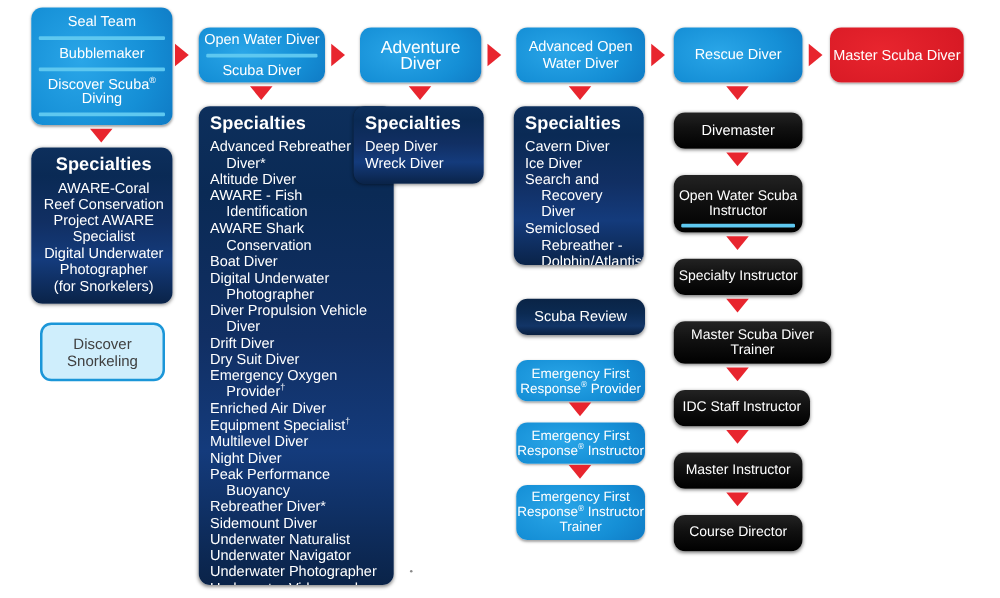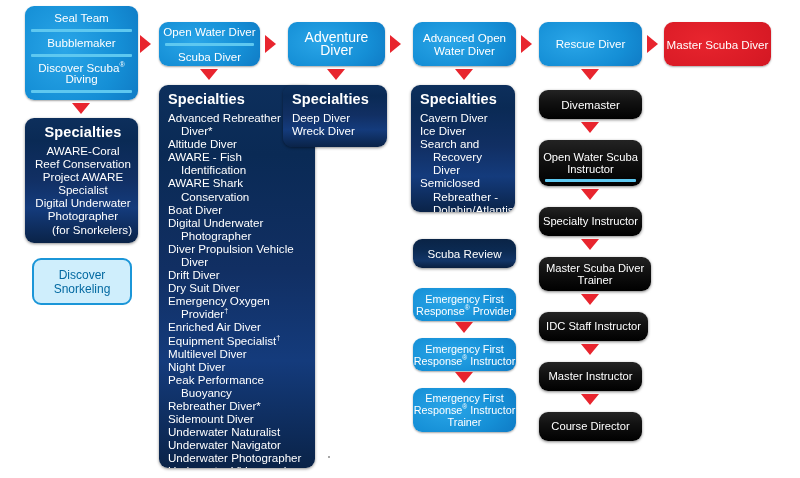--- a/index.html
+++ b/index.html
@@ -50,21 +50,21 @@
   }
   
   .red{
     background:radial-gradient(120% 160% at 38% 40%, #e8252e 0%, #da1b26 45%, #c2101c 100%);
     box-shadow:0 1px 2px rgba(0,0,0,.35);
   }
   
   .pale{
     background:#cfeefc;
     border:2px solid #1b96d8;
-    color:#0369a1;
+    color:#404040;
   }
 
   .rule{
     height:3px;background:#5ec8f0;margin:3px 6px;border-radius:1px;flex:0 0 auto;
   }
 
   
   .spec{
     text-align:left;
     justify-content:flex-start;
@@ -82,21 +82,21 @@
     font-size:11.6px;
     line-height:13.1px;
     padding-left:13px;
     text-indent:-13px;
     white-space:normal;
   }
   .spec.center{text-align:center;}
   .spec.center li{padding-left:0;text-indent:0;}
   .spec.center h4{text-align:center;}
 
-  .note{font-size:9.6px;text-align:right;}
+  .note{font-size:9.6px;}
 
   
   .arw{position:absolute;width:0;height:0;}
   .arw.down{
     border-left:9px solid transparent;
     border-right:9px solid transparent;
     border-top:11px solid #e8252e;
   }
   .arw.right{
     border-top:9px solid transparent;
@@ -243,21 +243,21 @@
     <div class="rule"></div>
     <div class="ln" style="font-size:11.2px;padding:2px 0;">Assistant Instructor</div>
   </div>
   <div class="arw down" style="left:581px;top:189px;"></div>
 
   <div class="box black" style="left:539px;top:207px;width:103px;height:29px;">
     <div class="ln" style="font-size:11.2px;">Specialty Instructor</div>
   </div>
   <div class="arw down" style="left:581px;top:239px;"></div>
 
-  <div class="box black" style="left:539px;top:257px;width:112px;height:34px;">
+  <div class="box black" style="left:539px;top:257px;width:126px;height:34px;">
     <div class="ln" style="font-size:11.2px;line-height:12px;">Master Scuba Diver Trainer</div>
   </div>
   <div class="arw down" style="left:581px;top:294px;"></div>
 
   <div class="box black" style="left:539px;top:312px;width:109px;height:29px;">
     <div class="ln" style="font-size:11.2px;">IDC Staff Instructor</div>
   </div>
   <div class="arw down" style="left:581px;top:344px;"></div>
 
   <div class="box black" style="left:539px;top:362px;width:103px;height:29px;">

